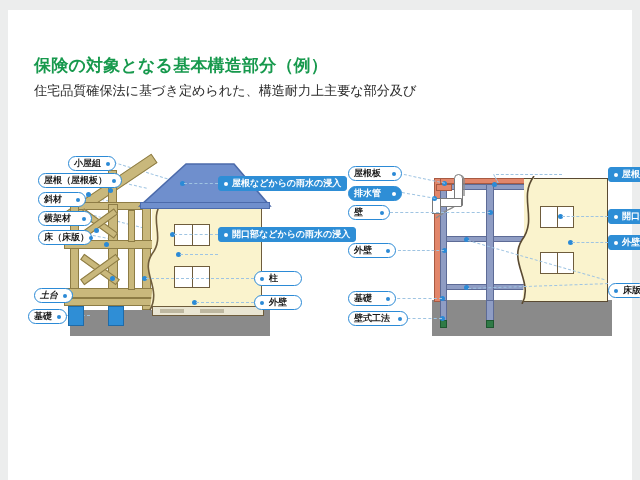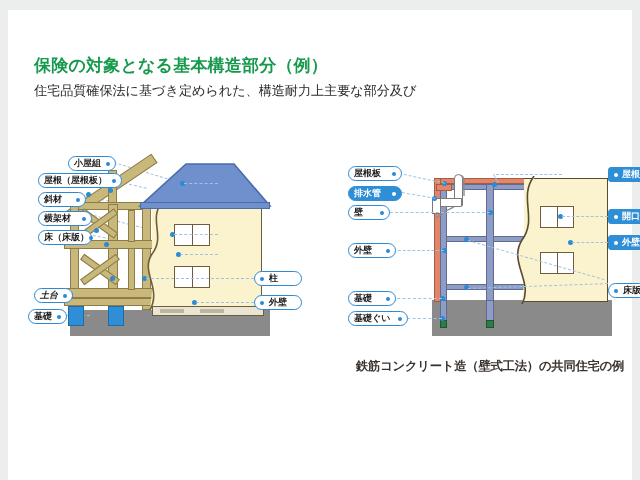--- a/index.html
+++ b/index.html
@@ -221,20 +221,28 @@
         <div class="badge wh pill" style="left:10px;top:140px;font-style:italic;">
           <span class="tx">土台</span>
           <span class="dot"></span>
         </div>
 
         <div class="badge wh pill" style="left:4px;top:161px;">
           <span class="tx">基礎</span>
           <span class="dot"></span>
         </div>
 
+        <div class="badge bl" style="left:194px;top:28px;">
+          <span class="dot"></span>
+          <span class="tx">屋根などからの雨水の浸入</span>
+        </div>
+        <div class="badge bl" style="left:194px;top:79px;">
+          <span class="dot"></span>
+          <span class="tx">開口部などからの雨水の浸入</span>
+        </div>
 
         <div class="badge wh pill" style="left:230px;top:123px;width:48px;">
           <span class="dot" style="margin-left:0;margin-right:5px;"></span>
           <span class="tx">柱</span>
         </div>
         <div class="badge wh pill" style="left:230px;top:147px;width:48px;">
           <span class="dot" style="margin-left:0;margin-right:5px;"></span>
           <span class="tx">外壁</span>
         </div>
       </div>
@@ -319,21 +327,21 @@
         </div>
         <div class="badge wh pill" style="left:12px;top:95px;width:48px;">
           <span class="tx">外壁</span>
           <span class="dot" style="margin-left:auto;"></span>
         </div>
         <div class="badge wh pill" style="left:12px;top:143px;width:48px;">
           <span class="tx">基礎</span>
           <span class="dot" style="margin-left:auto;"></span>
         </div>
         <div class="badge wh pill" style="left:12px;top:163px;width:60px;">
-          <span class="tx">基礎ぐい</span>
+          <span class="tx">壁式工法</span>
           <span class="dot" style="margin-left:auto;"></span>
         </div>
 
         <div class="badge bl" style="left:272px;top:19px;">
           <span class="dot"></span>
           <span class="tx">屋根</span>
         </div>
         <div class="badge bl" style="left:272px;top:61px;">
           <span class="dot"></span>
           <span class="tx">開口部</span>
@@ -342,17 +350,16 @@
           <span class="dot"></span>
           <span class="tx">外壁</span>
         </div>
         <div class="badge wh pill" style="left:272px;top:135px;">
           <span class="dot" style="margin-left:0;margin-right:5px;"></span>
           <span class="tx">床版</span>
         </div>
       </div>
     </div>
 
-    <div class="cap c2">鉄筋コンクリート造（壁式工法）の共同住宅の例</div>
 
   </div>
   </div>
 </div>
 
 </body></html>

